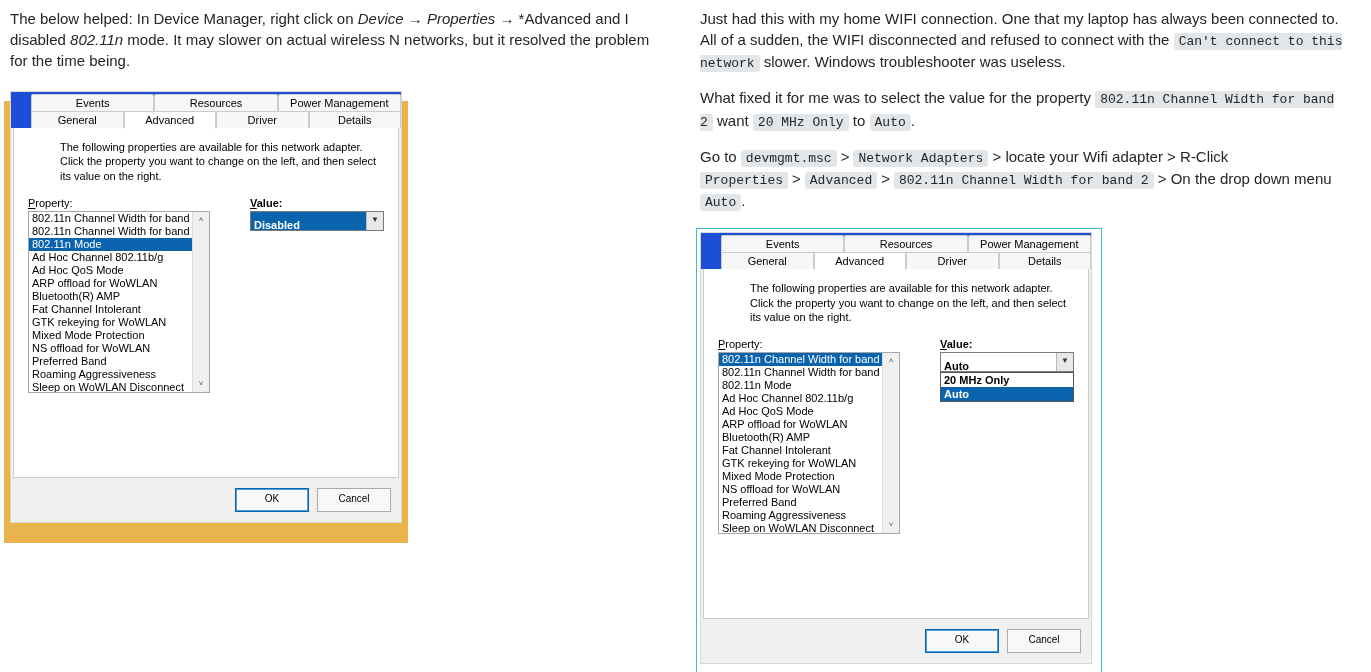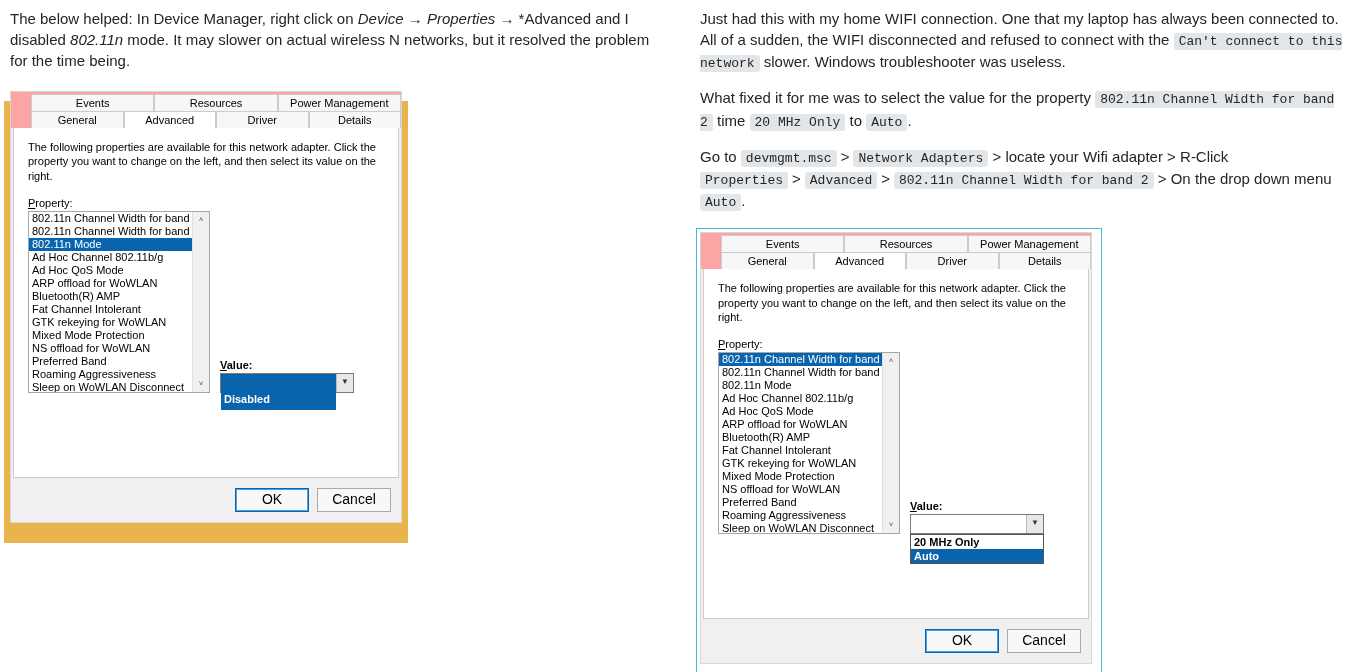--- a/index.html
+++ b/index.html
@@ -53,21 +53,21 @@
     position: relative;
     z-index: 1;
     width: 390px;
     background: #f0f0f0;
     border: 1px solid #d8d8d8;
     font-family: "Segoe UI", Tahoma, sans-serif;
     font-size: 11px;
     color: #000;
   }
   
-  .tab-rows { background: #fca5a5; padding-top:2px;padding-left:20px;}
+  .tab-rows { background: #1d4ed8; padding-top:2px;padding-left:20px;}
   .tab-row {
     display: flex;
     border-bottom: none;
   }
   .tab {
     flex: 1;
     text-align: center;
     padding: 2px 0;
     border: 1px solid #ccc;
     border-bottom: none;
@@ -87,25 +87,25 @@
     border: 1px solid #ccc;
     border-top:none;
     padding: 12px 14px 10px 14px;
     height: 350px;
     box-sizing: border-box;
     margin: 0 2px;
   }
   .tab-body .desc {
     line-height: 1.3;
     margin-bottom: 14px;
+    margin-left: 32px;
   }
   .prop-row {
     display: flex;
-    gap: 12px;
-    align-items: flex-end;
+    gap: 42px;
   }
   .prop-col { width: 180px; }
   .val-col { width: 140px; font-weight: bold; }
   .lbl { margin-bottom: 2px; }
   .lbl .ul { text-decoration: underline; }
   .listbox {
     border: 1px solid #a7a7a7;
     width: 180px;
     height: 180px;
     background: #fff;
@@ -143,21 +143,21 @@
   .combo {
     position: relative;
     width: 132px;
     height: 18px;
     border: 1px solid #7a7a7a;
     background: #fff;
     display:flex;
   }
   .combo .combo-val {
     flex:1;
-    padding: 18px 3px;
+    padding: 6px 3px;
     line-height: 15px;
     white-space: nowrap;
     overflow: hidden;
   }
   .combo .combo-btn {
     width: 16px;
     background: #e8e8e8;
     border-left: 1px solid #bbb;
     text-align: center;
     font-size: 8px;
@@ -189,21 +189,21 @@
     display: flex;
     justify-content: flex-end;
     gap: 8px;
     padding: 10px 10px 10px 0;
   }
   .btn {
     width: 72px;
     height: 22px;
     background: #f8f8f8;
     border: 1px solid #aaa;
-    font-size: 14px;
+    font-size: 10px;
     text-align: center;
     line-height: 20px;
     cursor: default;
   }
   .btn.default {
     border: 1px solid #0a64ad;
     box-shadow: inset 0 0 0 1px #4aa0e0;
   }
 </style>
 </head>
@@ -275,21 +275,21 @@
         </div>
       </div>
     </div>
   </div>
 
   <div class="col-right">
     <p>
       <span>Just had this with my home WIFI connection. One that my laptop has always been connected to. All of a sudden, the WIFI disconnected and refused to connect with the </span><code class="inline">Can't connect to this network</code><span> slower. Windows troubleshooter was useless.</span>
     </p>
     <p>
-      <span>What fixed it for me was to select the value for the property </span><code class="inline">802.11n Channel Width for band 2</code><span> time </span><code class="inline">20 MHz Only</code><span> to </span><code class="inline">Auto</code><span>.</span>
+      <span>What fixed it for me was to select the value for the property </span><code class="inline">802.11n Channel Width for band 2</code><span> want </span><code class="inline">20 MHz Only</code><span> to </span><code class="inline">Auto</code><span>.</span>
     </p>
     <p>
       <span>Go to </span><code class="inline">devmgmt.msc</code><span class="crumb-sep">&gt;</span><code class="inline">Network Adapters</code><span> &gt; locate your Wifi adapter &gt; R-Click </span><code class="inline">Properties</code><span class="crumb-sep">&gt;</span><code class="inline">Advanced</code><span class="crumb-sep">&gt;</span><code class="inline">802.11n Channel Width for band 2</code><span> &gt; On the drop down menu </span><code class="inline">Auto</code><span>.</span>
     </p>
 
     <div class="dialog-wrap">
       <div class="shadow-cyan"></div>
       <div class="dialog">
         <div class="tab-rows">
           <div class="tab-row">

